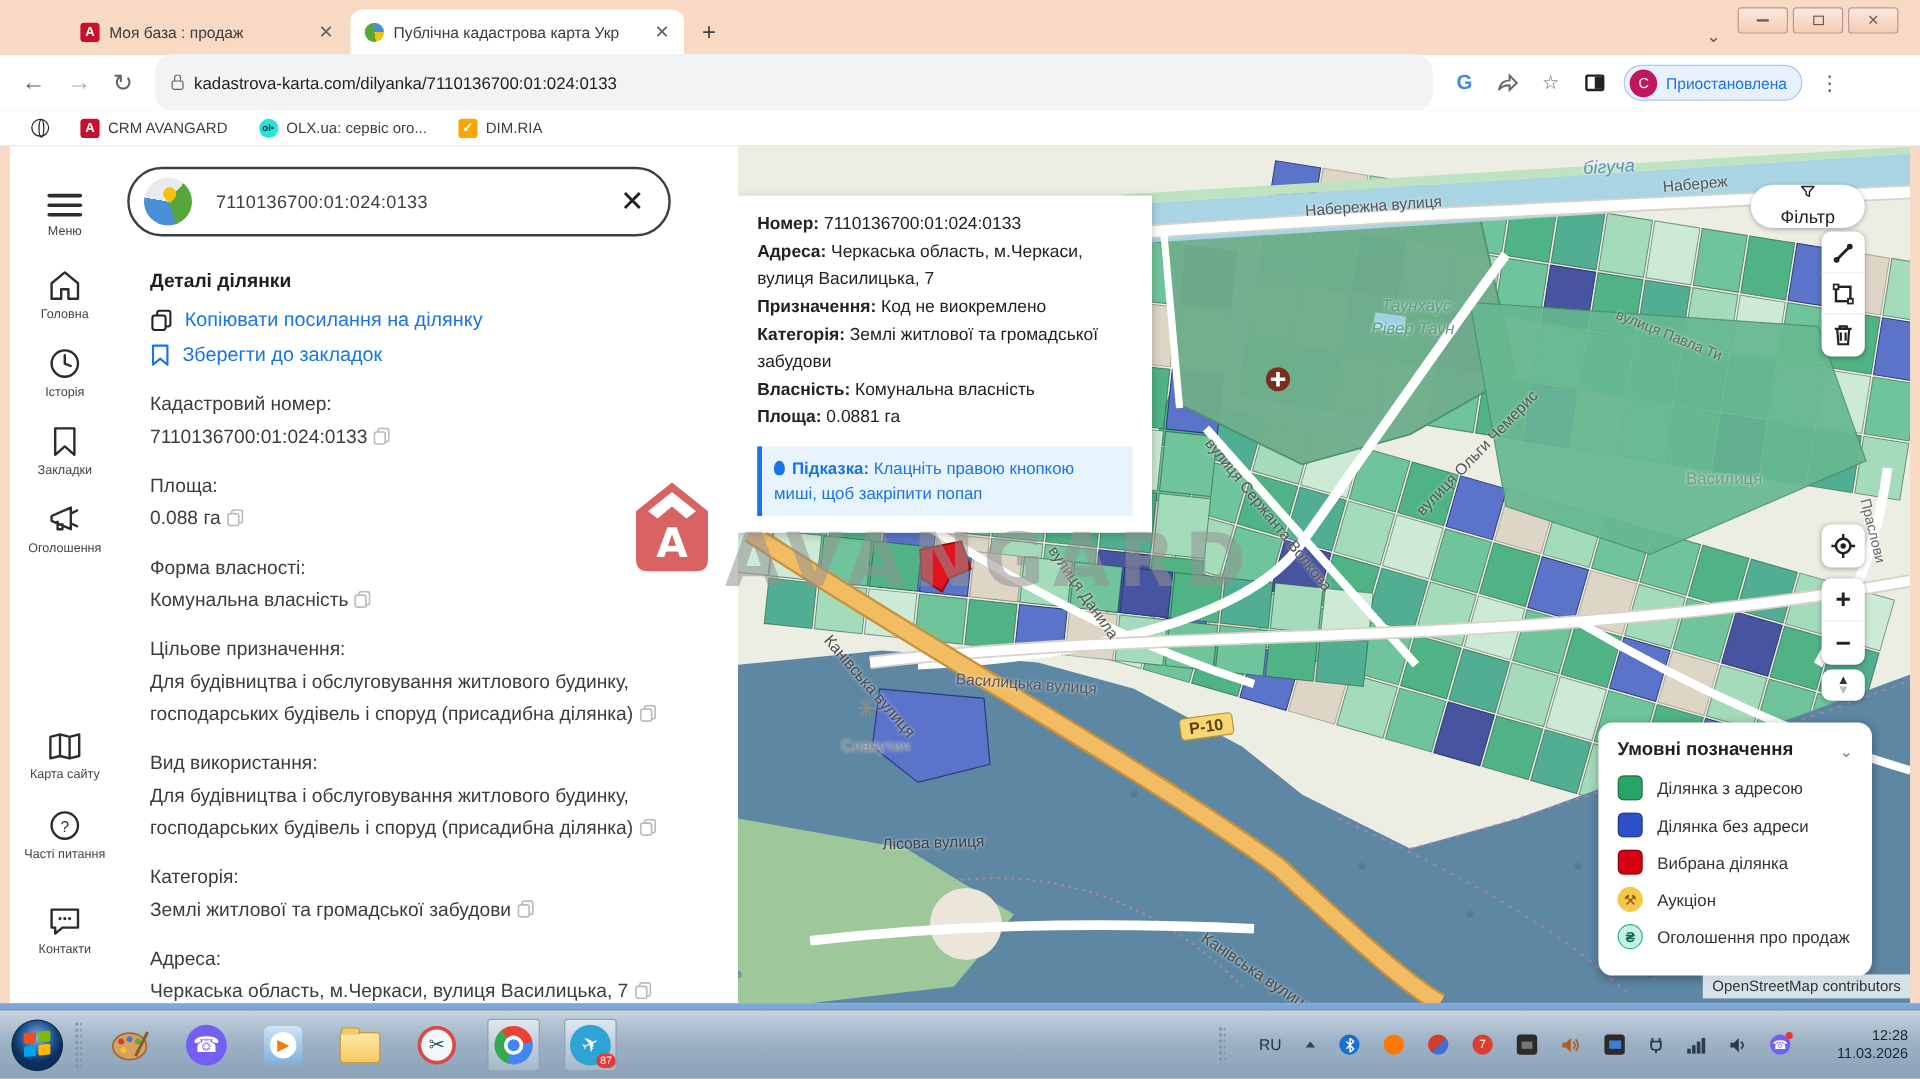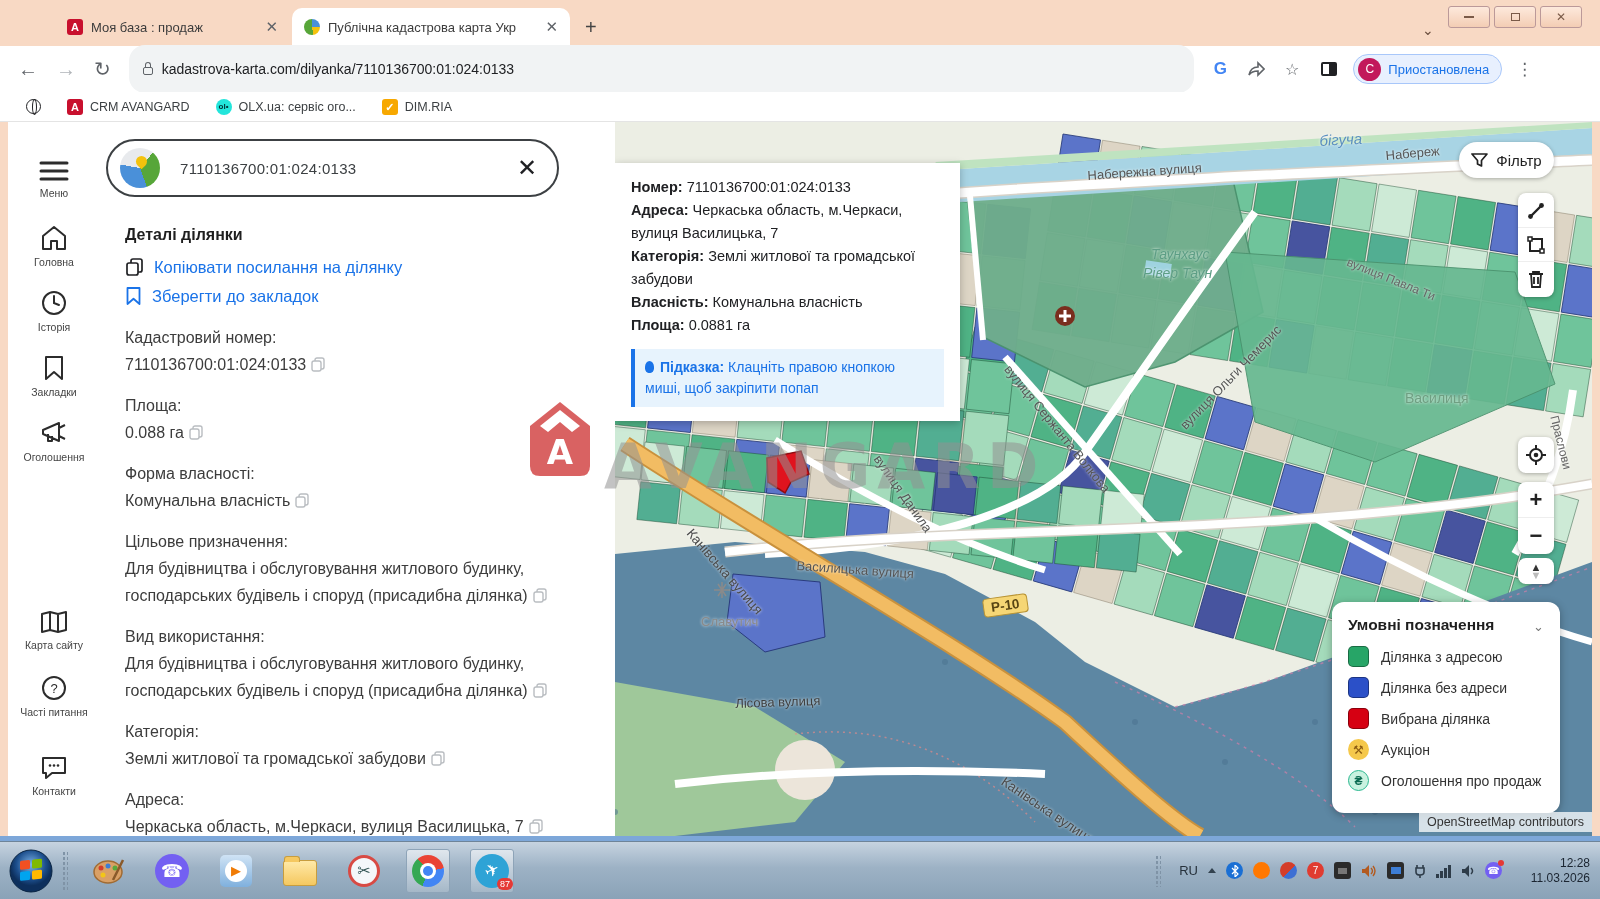--- a/index.html
+++ b/index.html
@@ -90,21 +90,21 @@
   .pp-row b { font-weight:bold; }
   #pp-hint { margin-top:12px; background:#e7f3fd; border-left:4px solid #1a73e8; padding:8px 10px; font-size:14px; color:#1a73e8; line-height:21px; }
   .bulb { display:inline-block; width:9px; height:12px; background:#1a73e8; border-radius:50% 50% 40% 40%; margin-right:6px; vertical-align:-1px; }
 
   
   #watermark { position:absolute; left:528px; top:400px; z-index:5; display:flex; align-items:flex-start; pointer-events:none; }
   #wm-text { font-size:62px; font-weight:bold; color:rgba(145,145,145,.55); letter-spacing:7px; line-height:62px; margin:36px 0 0 12px; font-family:"DejaVu Sans", sans-serif; }
 
   
   .mapbtn { position:absolute; background:#fff; border-radius:8px; box-shadow:0 1px 4px rgba(0,0,0,.3); display:flex; align-items:center; justify-content:center; z-index:7; }
-  #filter-btn { left:844px; top:20px; width:95px; height:36px; border-radius:18px; gap:8px; font-size:15px; color:#222; }
+  #filter-btn { left:844px; top:32px; width:95px; height:36px; border-radius:18px; gap:8px; font-size:15px; color:#222;flex-direction:column; }
   #tools { left:903px; top:71px; width:36px; height:104px; flex-direction:column; }
   .toolcell { width:36px; height:34px; display:flex; align-items:center; justify-content:center; border-bottom:1px solid #eee; }
   .toolcell:last-child { border-bottom:none; }
   #locate-btn { left:903px; top:315px; width:36px; height:36px; }
   #zoomctl { left:903px; top:360px; width:36px; height:72px; flex-direction:column; }
   .zoomcell { width:36px; height:36px; display:flex; align-items:center; justify-content:center; font-size:22px; font-weight:bold; color:#222; border-bottom:1px solid #eee; }
   .zoomcell:last-child{ border-bottom:none; }
   #pan-btn { left:903px; top:436px; width:36px; height:26px; font-size:11px; color:#333; flex-direction:column; line-height:8px; }
   #pan-btn .dn { color:#bbb; }
 
@@ -135,21 +135,21 @@
   .chrome-ic { width:32px; height:32px; border-radius:50%; background:conic-gradient(from -40deg, #ea4335 0 120deg, #4285f4 0 240deg, #34a853 0 360deg); position:relative; }
   .chrome-ic:before { content:""; position:absolute; left:8px; top:8px; width:16px; height:16px; background:#fff; border-radius:50%; }
   .chrome-ic:after { content:""; position:absolute; left:11px; top:11px; width:10px; height:10px; background:#4285f4; border-radius:50%; }
   .wmp-ic { width:32px; height:32px; border-radius:5px; background:linear-gradient(#cfe3f5,#7fb0dd); display:flex; align-items:center; justify-content:center; }
   .wmp-core { width:22px; height:22px; border-radius:50%; background:#fff; color:#f07b05; font-size:13px; text-align:center; line-height:22px; }
   .folder-ic { width:34px; height:26px; background:linear-gradient(#ffe9a8,#f5c860); border:1px solid #c79d3f; border-radius:3px; position:relative; margin-top:5px;}
   .folder-ic:before { content:""; position:absolute; left:0; top:-5px; width:14px; height:5px; background:#f5c860; border:1px solid #c79d3f; border-bottom:none; border-radius:3px 3px 0 0; }
   .snip-ic { width:32px; height:32px; border-radius:50%; border:3px solid #d84a44; background:#f4f7fa; color:#355; font-size:16px; display:flex; align-items:center; justify-content:center; }
   .paint-ic { width:34px; height:34px; }
 
-  #tray { margin-left:auto; display:flex; align-items:center; gap:10px; padding-right:10px; }
+  #tray { margin-left:auto; display:flex; align-items:center; gap:20px; padding-right:10px; }
   #tray .lang { font-size:13px; color:#27323c; }
   .tray-ic { width:17px; height:17px; border-radius:3px; display:flex; align-items:center; justify-content:center; font-size:10px; color:#fff; }
   .tri-up { width:0; height:0; border-left:4px solid transparent; border-right:4px solid transparent; border-bottom:5px solid #33424f; }
   #clock { text-align:right; font-size:12px; color:#1b2531; line-height:15px; margin-left:6px; min-width:72px; }
   .bars { display:flex; align-items:flex-end; gap:1px; height:14px; }
   .bars i { width:3px; background:#2e3c49; display:block; }
 </style>
 </head>
 <body>
 
@@ -655,20 +655,21 @@
     <span class="mlbl" style="left:80px; top:404px; transform:rotate(49deg); font-size:13.5px; color:#4a4a4a">Канівська вулиця</span>
     <span id="r10-badge">Р-10</span>
     <span class="mlbl" style="left:86px; top:492px; color:#8a8a8a">Славутич</span>
     <span class="mlbl" style="left:120px; top:574px; transform:rotate(-2deg); color:#3f3f3f">Лісова вулиця</span>
     <span class="mlbl" style="left:392px; top:652px; transform:rotate(34deg); font-size:13.5px; color:#4a4a4a">Канівська вулиця</span>
     <span class="mlbl forest" style="left:792px; top:600px">Артанія</span>
 
     <div id="map-popup">
       <div class="pp-row"><b>Номер:</b> <span>7110136700:01:024:0133</span></div>
       <div class="pp-row"><b>Адреса:</b> <span>Черкаська область, м.Черкаси, вулиця Василицька, 7</span></div>
+      <div class="pp-row"><b>Призначення:</b> <span>Код не виокремлено</span></div>
       <div class="pp-row"><b>Категорія:</b> <span>Землі житлової та громадської забудови</span></div>
       <div class="pp-row"><b>Власність:</b> <span>Комунальна власність</span></div>
       <div class="pp-row"><b>Площа:</b> <span>0.0881 га</span></div>
       <div id="pp-hint">
         <span class="bulb"></span><b>Підказка:</b> <span>Клацніть правою кнопкою миші, щоб закріпити попап</span>
       </div>
     </div>
 
     <div class="mapbtn" id="filter-btn">
       <svg width="17" height="16" viewBox="0 0 17 16">

